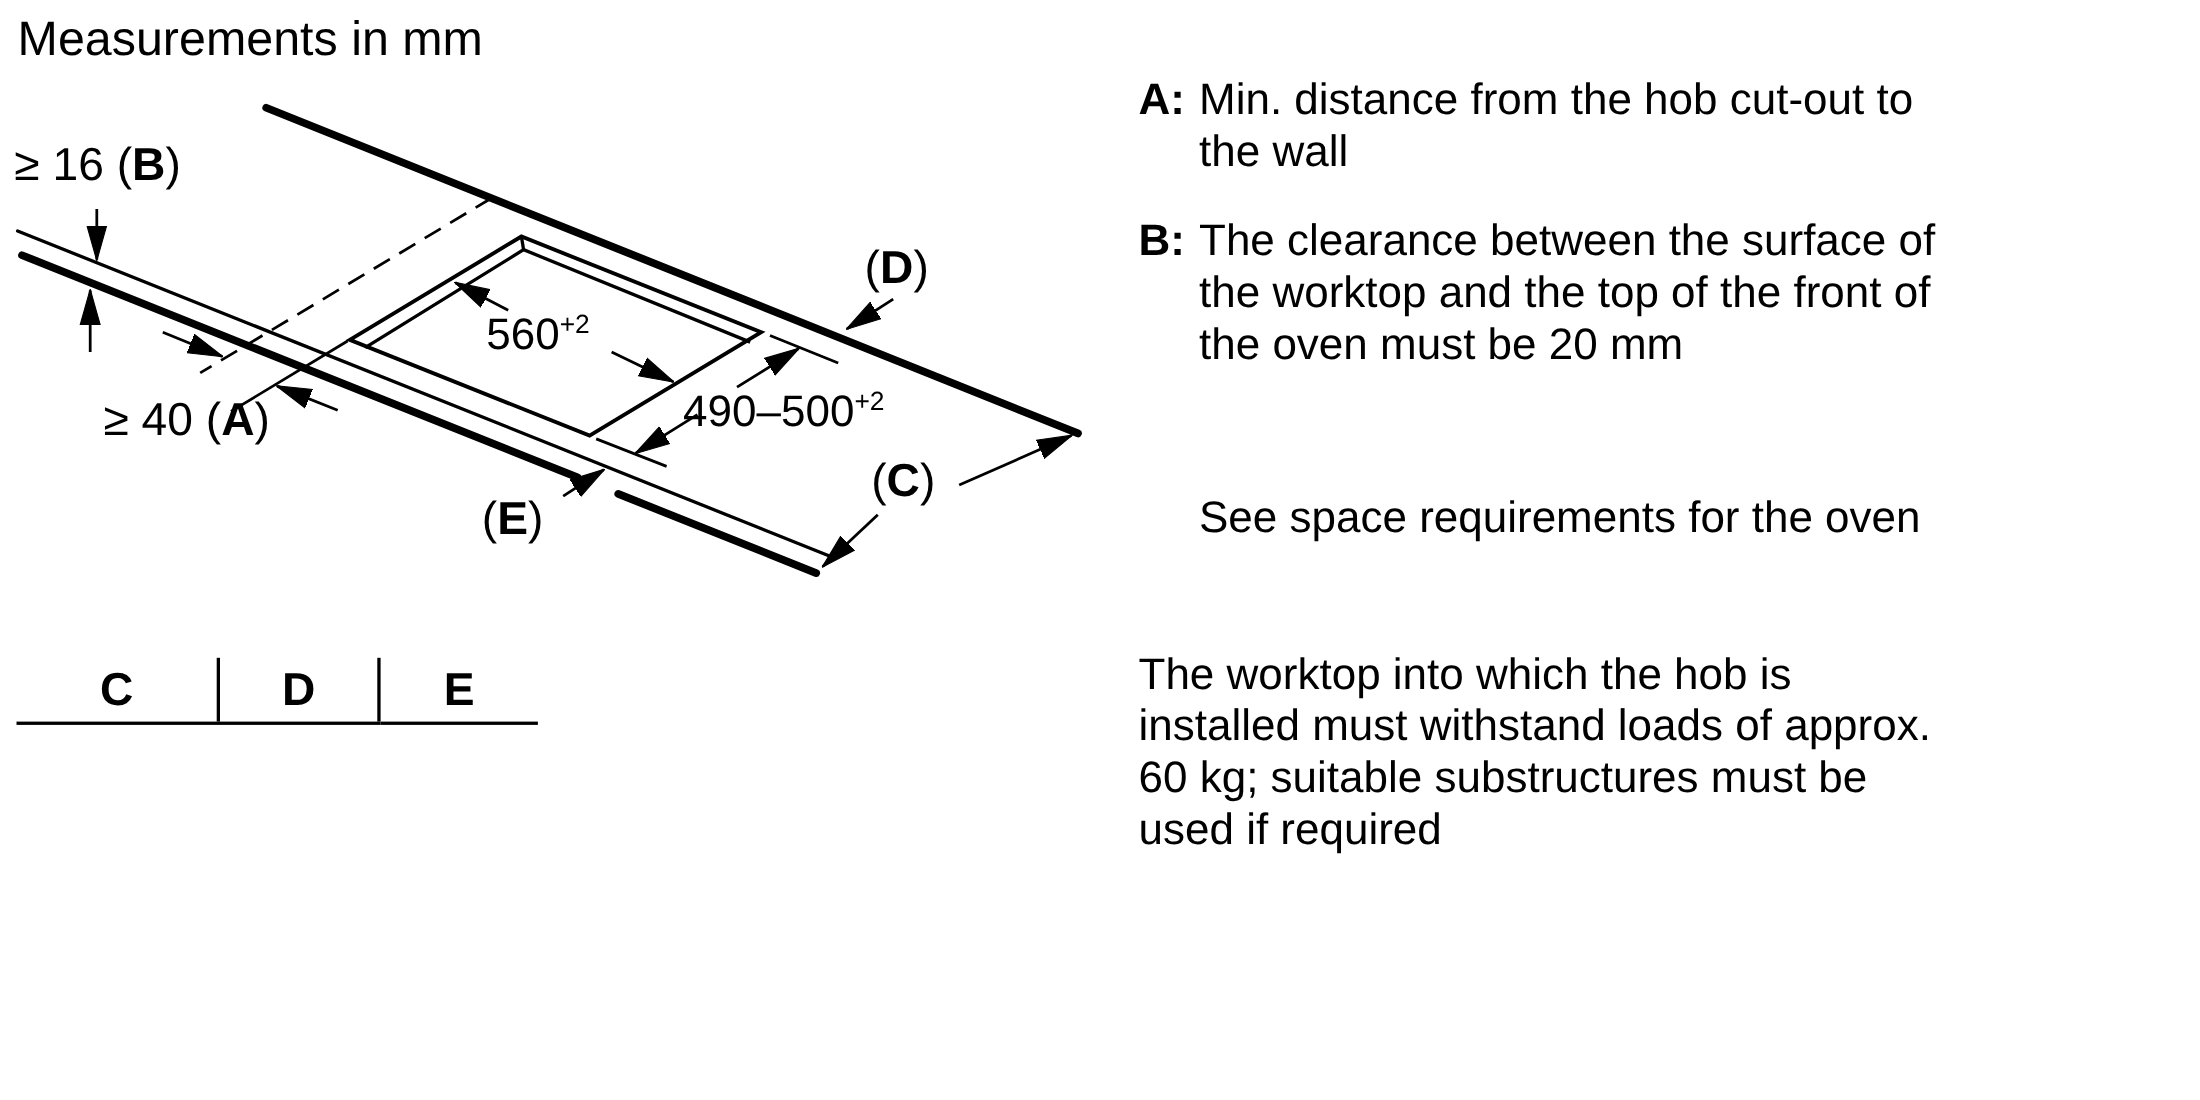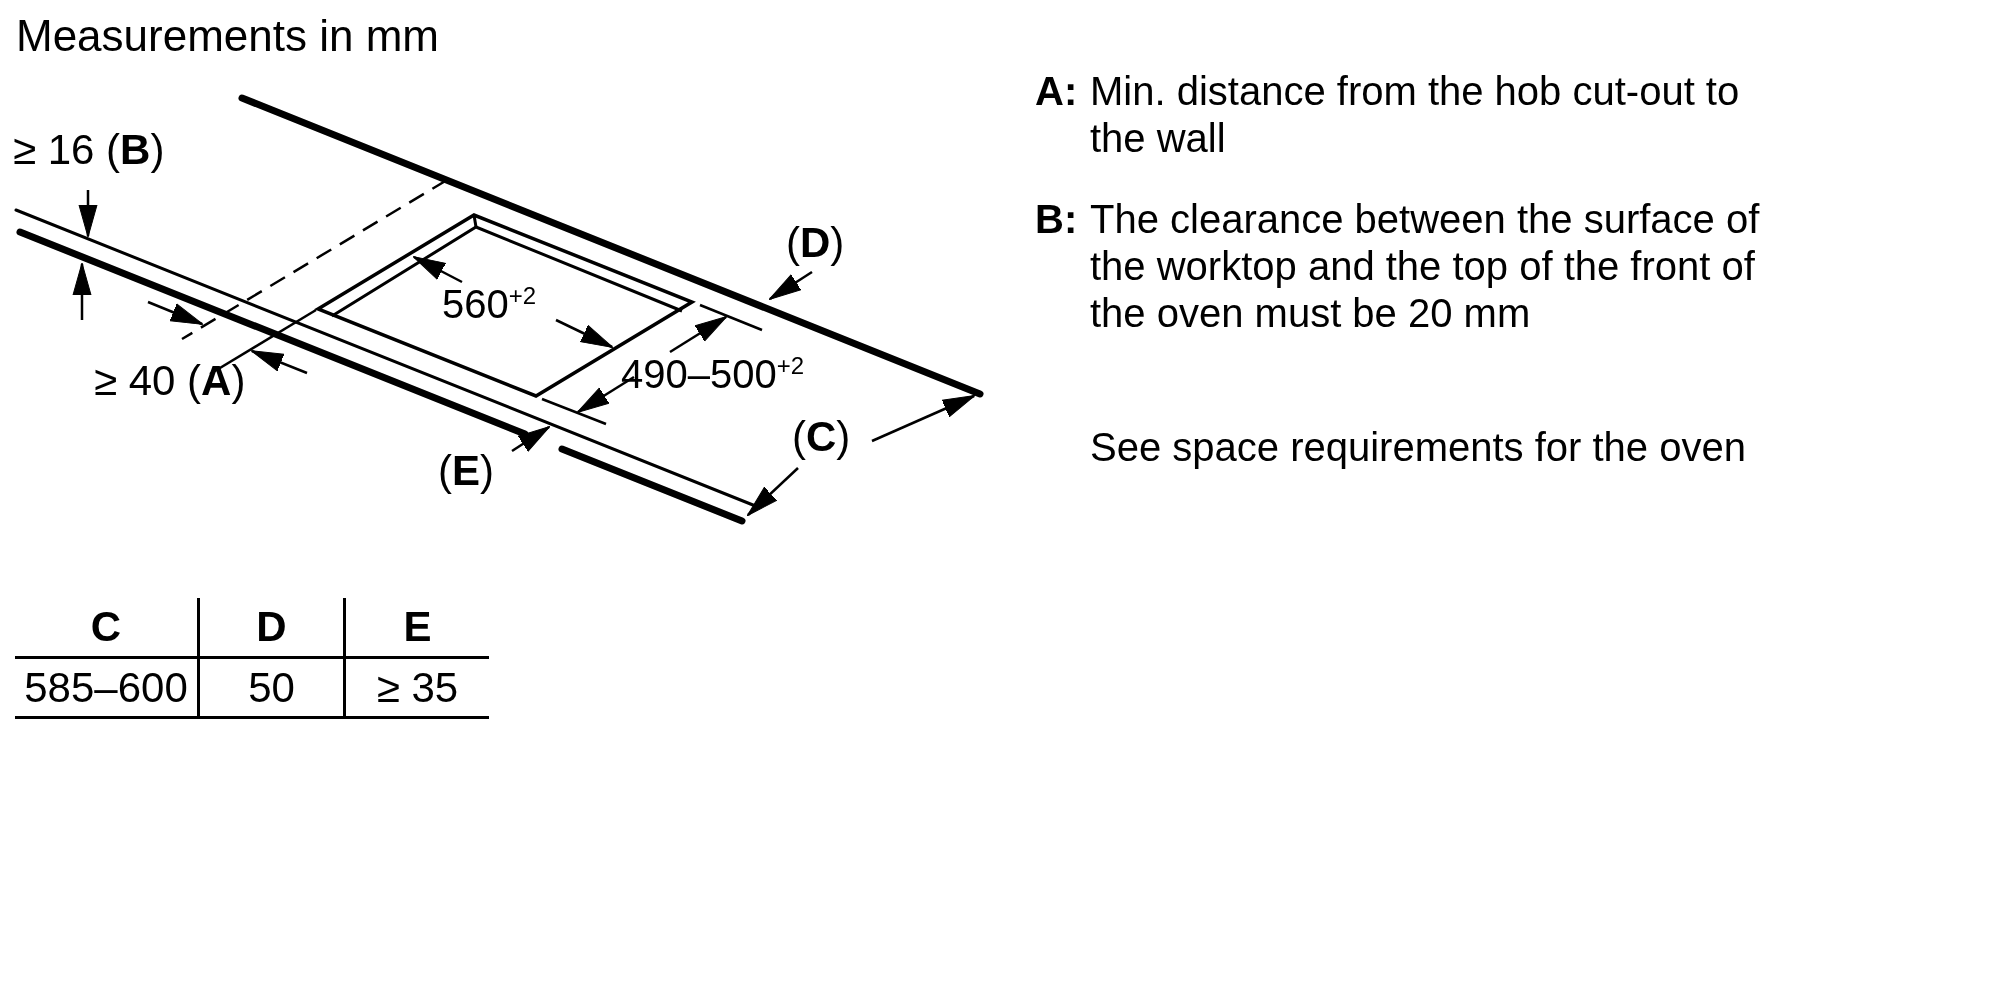--- a/index.html
+++ b/index.html
@@ -119,34 +119,30 @@
   <div class="dim" style="left:442px;top:284px;"><span>560</span><sup>+2</sup></div>
   <div class="dim" style="left:621px;top:354px;"><span>490–500</span><sup>+2</sup></div>
 
   <table class="spec-table">
     <tbody>
         <tr class="hrow">
       <th class="c1">C</th>
       <th class="c2">D</th>
       <th class="c3">E</th>
     </tr>
-    <tr class="r1">
-      <td class="c1">585–600</td>
-      <td class="c2">50</td>
-      <td class="c3">≥ 35</td>
-    </tr>
   </tbody>
     </table>
 
   <div class="note" style="left:1035px;top:68px;">
     <span class="lbl">A:</span>
     <span class="txt">Min. distance from the hob cut-out to the wall</span>
   </div>
 
   <div class="note" style="left:1035px;top:196px;">
     <span class="lbl">B:</span>
     <span class="txt">The clearance between the surface of the worktop and the top of the front of the oven must be 20 mm</span>
   </div>
 
-  <div class="plain-note" style="left:1090px;top:424px;width:700px;">See space requirements for the oven</div>
+  <div class="plain-note" style="left:1090px;top:448px;width:700px;">See space requirements for the oven</div>
 
+  <div class="plain-note" style="left:1035px;top:590px;width:745px;">The worktop into which the hob is installed must withstand loads of approx. 60 kg; suitable substructures must be used if required</div>
 
 </div>
 
 </body></html>

